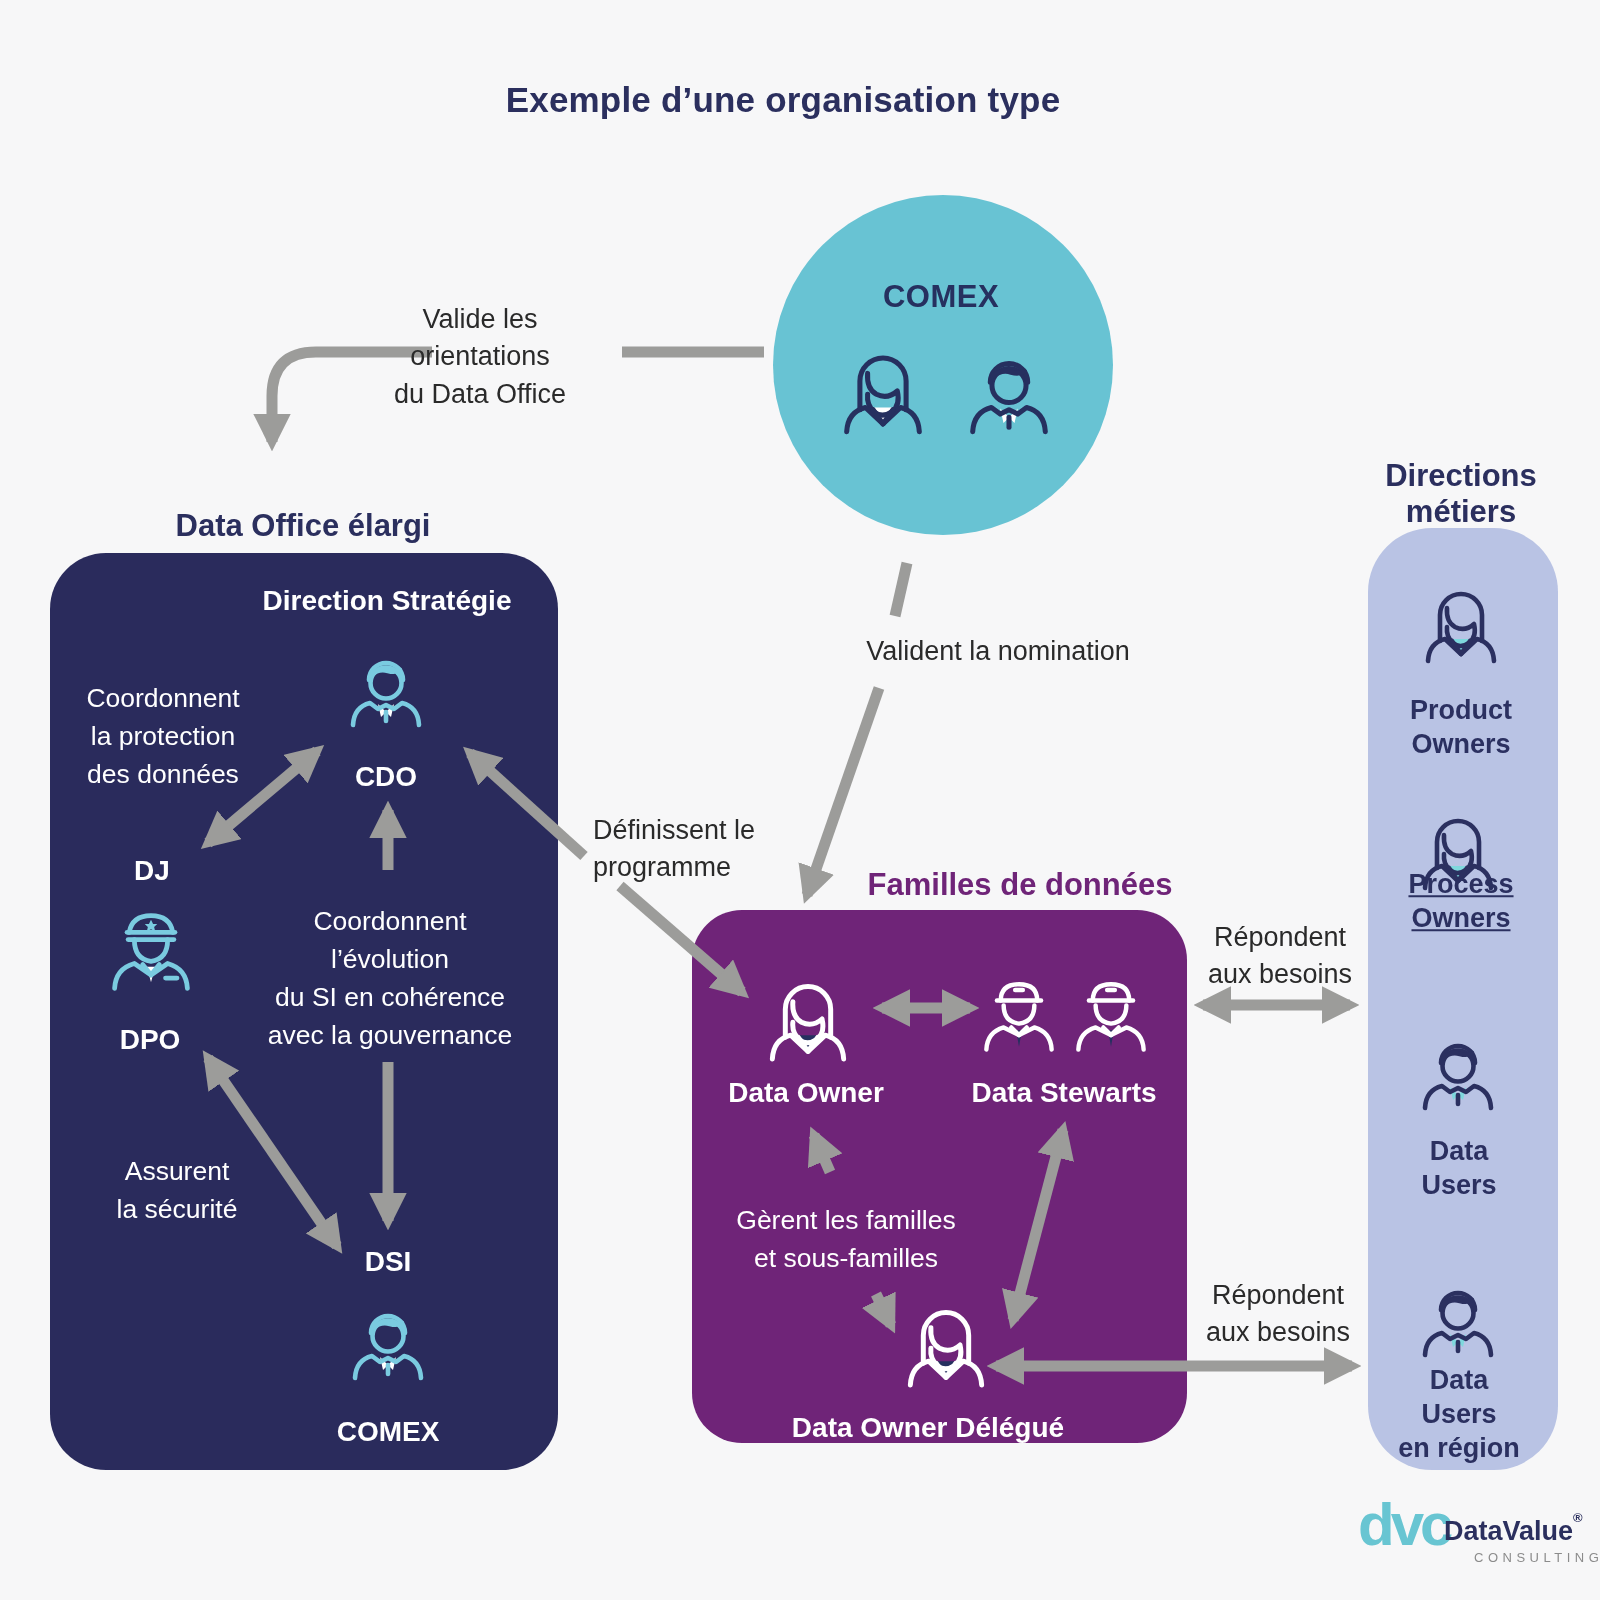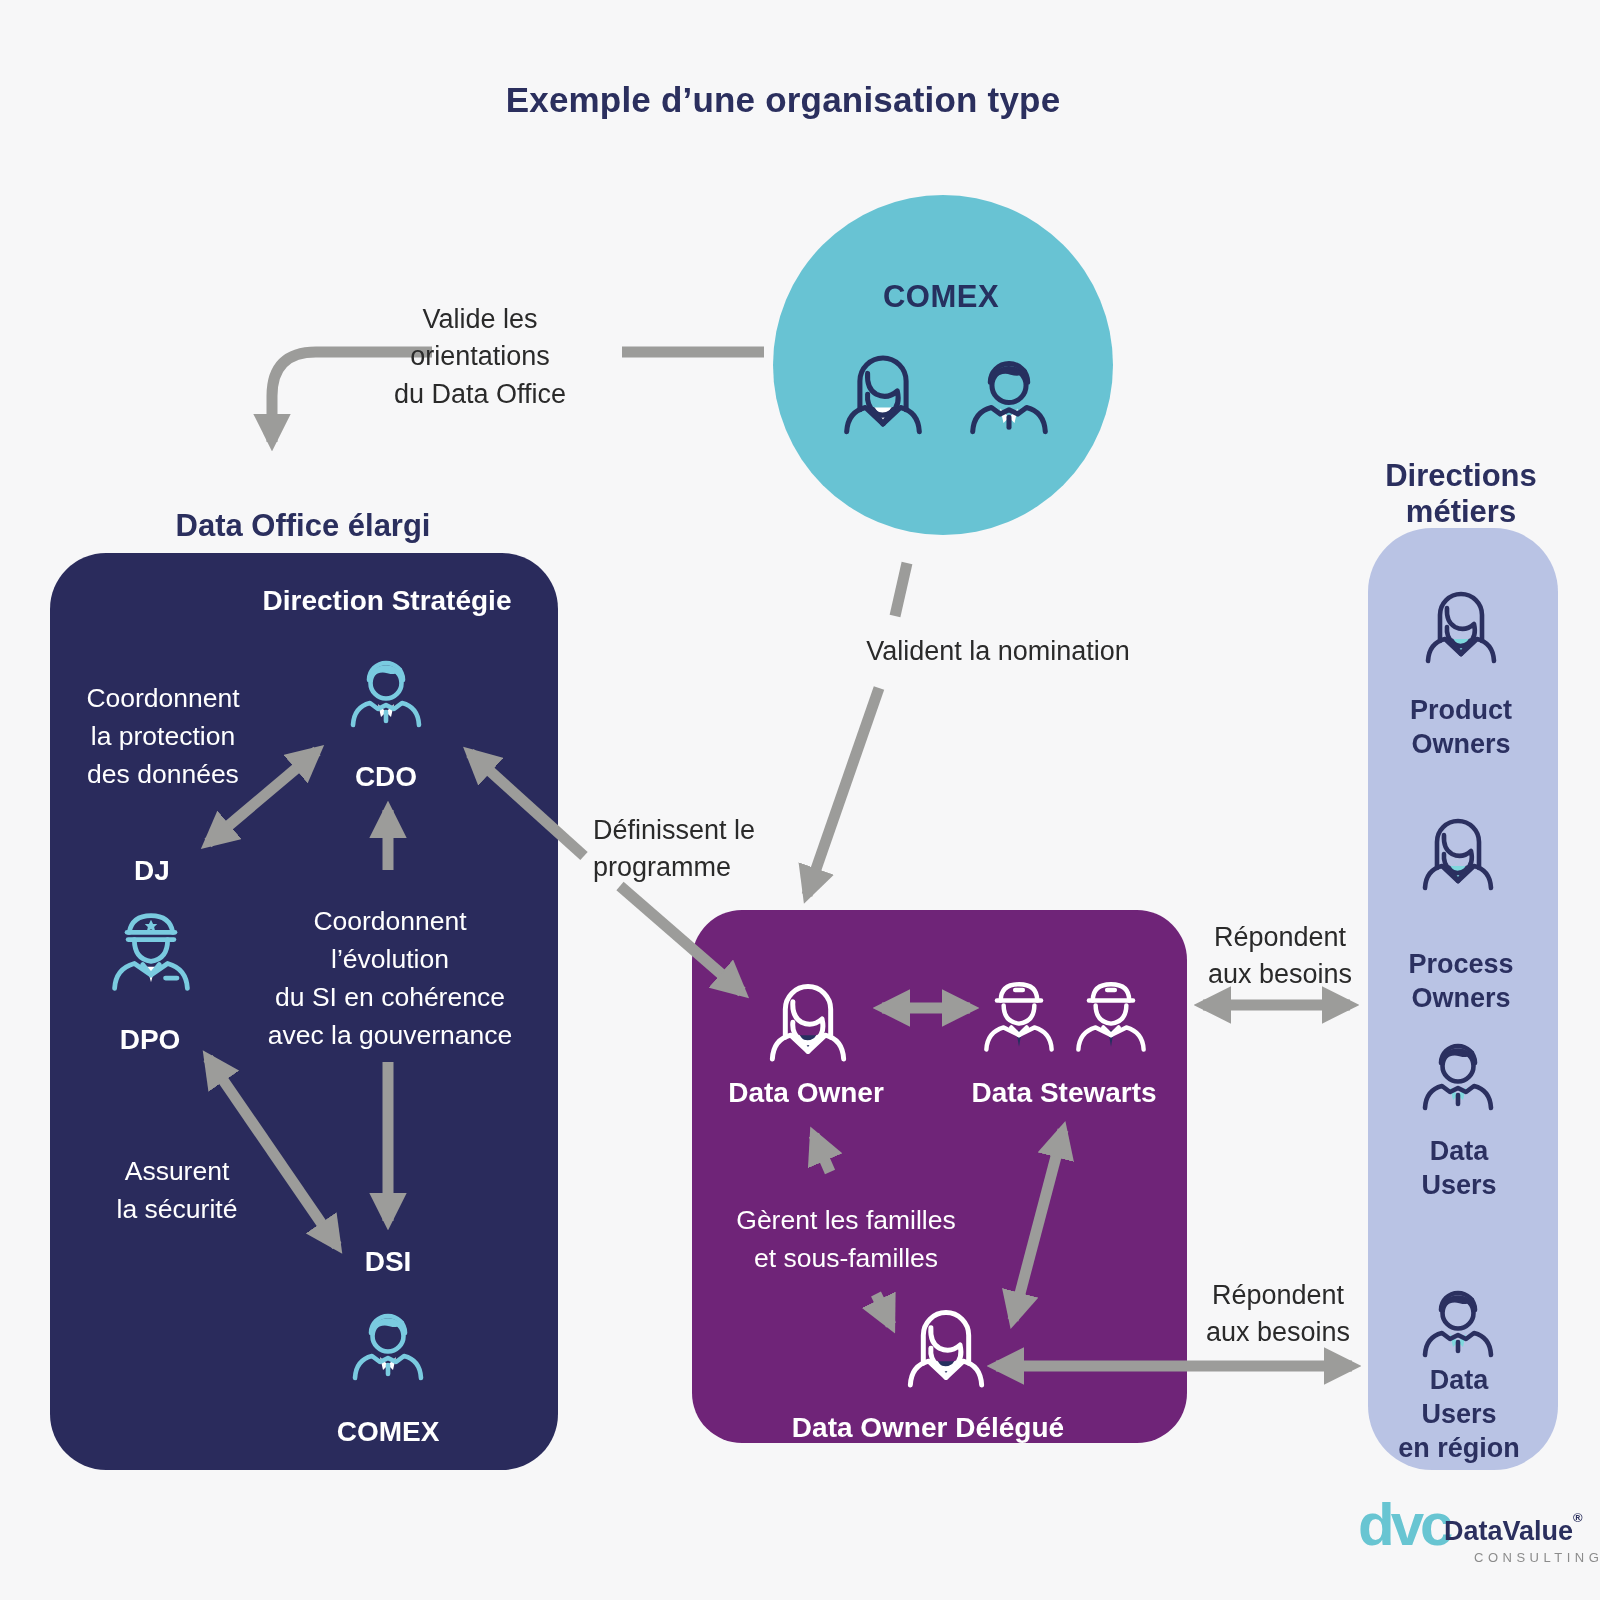--- a/index.html
+++ b/index.html
@@ -170,20 +170,21 @@
 du SI en cohérence
 avec la gouvernance</div>
   <div class="abs ctr wnote pre" style="left:177px; top:1191px;">Assurent
 la sécurité</div>
   <div class="abs ctr wlabel" style="left:388px; top:1262px;">DSI</div>
   <svg class="abs ctr icon ic-blue" style="left:388px; top:1341px;" width="100" height="100">
       <use href="#i-man"></use>
     </svg>
   <div class="abs ctr wlabel" style="left:388px; top:1432px;">COMEX</div>
 
+  <div class="abs ctr heading h-purple" style="left:1020px; top:885px;">Familles de données</div>
   <svg class="abs ctr icon ic-white" style="left:808px; top:1019px;" width="108" height="108">
       <use href="#i-woman"></use>
     </svg>
   <div class="abs ctr wlabel" style="left:806px; top:1093px;">Data Owner</div>
   <svg class="abs ctr icon ic-white" style="left:1019px; top:1014px;" width="96" height="96">
       <use href="#i-worker"></use>
     </svg>
   <svg class="abs ctr icon ic-white" style="left:1111px; top:1014px;" width="96" height="96">
       <use href="#i-worker"></use>
     </svg>
@@ -198,21 +199,21 @@
   <div class="abs ctr heading h-navy pre" style="left:1461px; top:494px;">Directions
 métiers</div>
   <svg class="abs ctr icon ic-navy" style="left:1461px; top:624px;" width="100" height="100">
       <use href="#i-woman"></use>
     </svg>
   <div class="abs ctr nlabel pre" style="left:1461px; top:728px;">Product
 Owners</div>
   <svg class="abs ctr icon ic-navy" style="left:1458px; top:851px;" width="100" height="100">
       <use href="#i-woman"></use>
     </svg>
-  <div class="abs ctr nlabel pre" style="left:1461px; top:982px;">Process
+  <div class="abs ctr nlabel pre" style="left:1461px; top:902px;text-decoration:underline;">Process
 Owners</div>
   <svg class="abs ctr icon ic-navy" style="left:1458px; top:1071px;" width="100" height="100">
       <use href="#i-man"></use>
     </svg>
   <div class="abs ctr nlabel pre" style="left:1459px; top:1169px;">Data
 Users</div>
   <svg class="abs ctr icon ic-navy" style="left:1458px; top:1318px;" width="100" height="100">
       <use href="#i-man"></use>
     </svg>
   <div class="abs ctr nlabel pre" style="left:1459px; top:1415px;">Data Users

